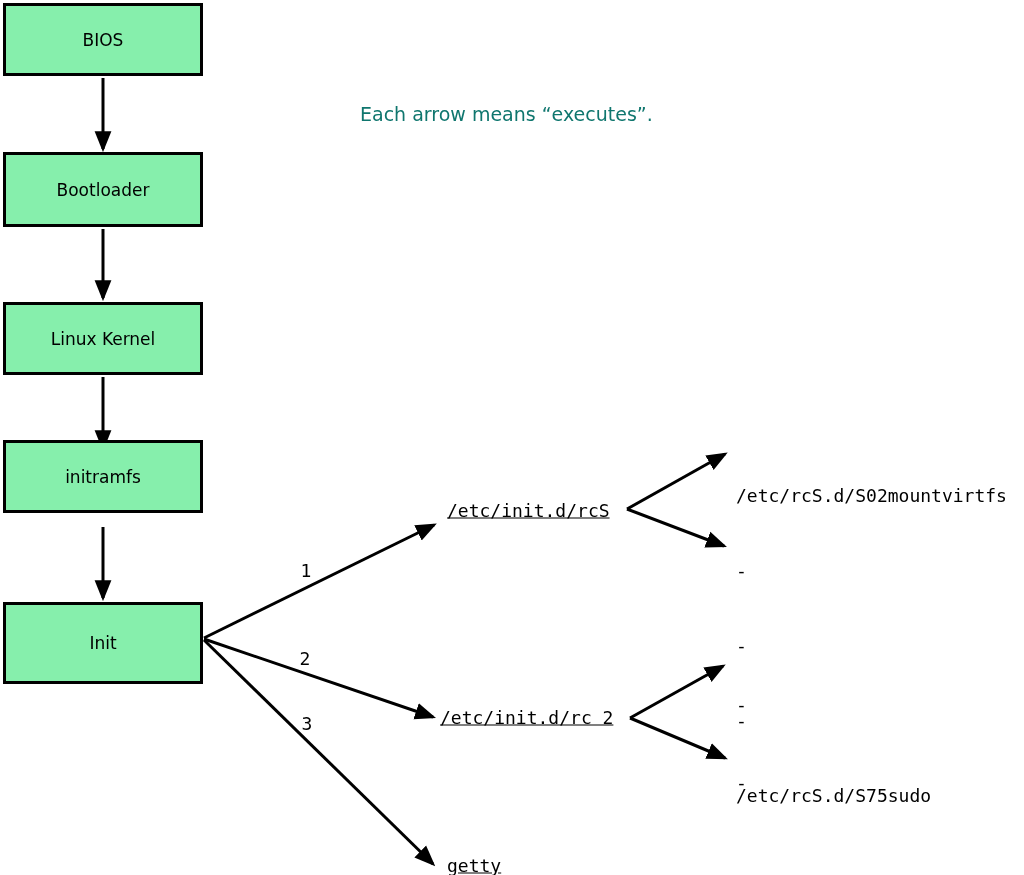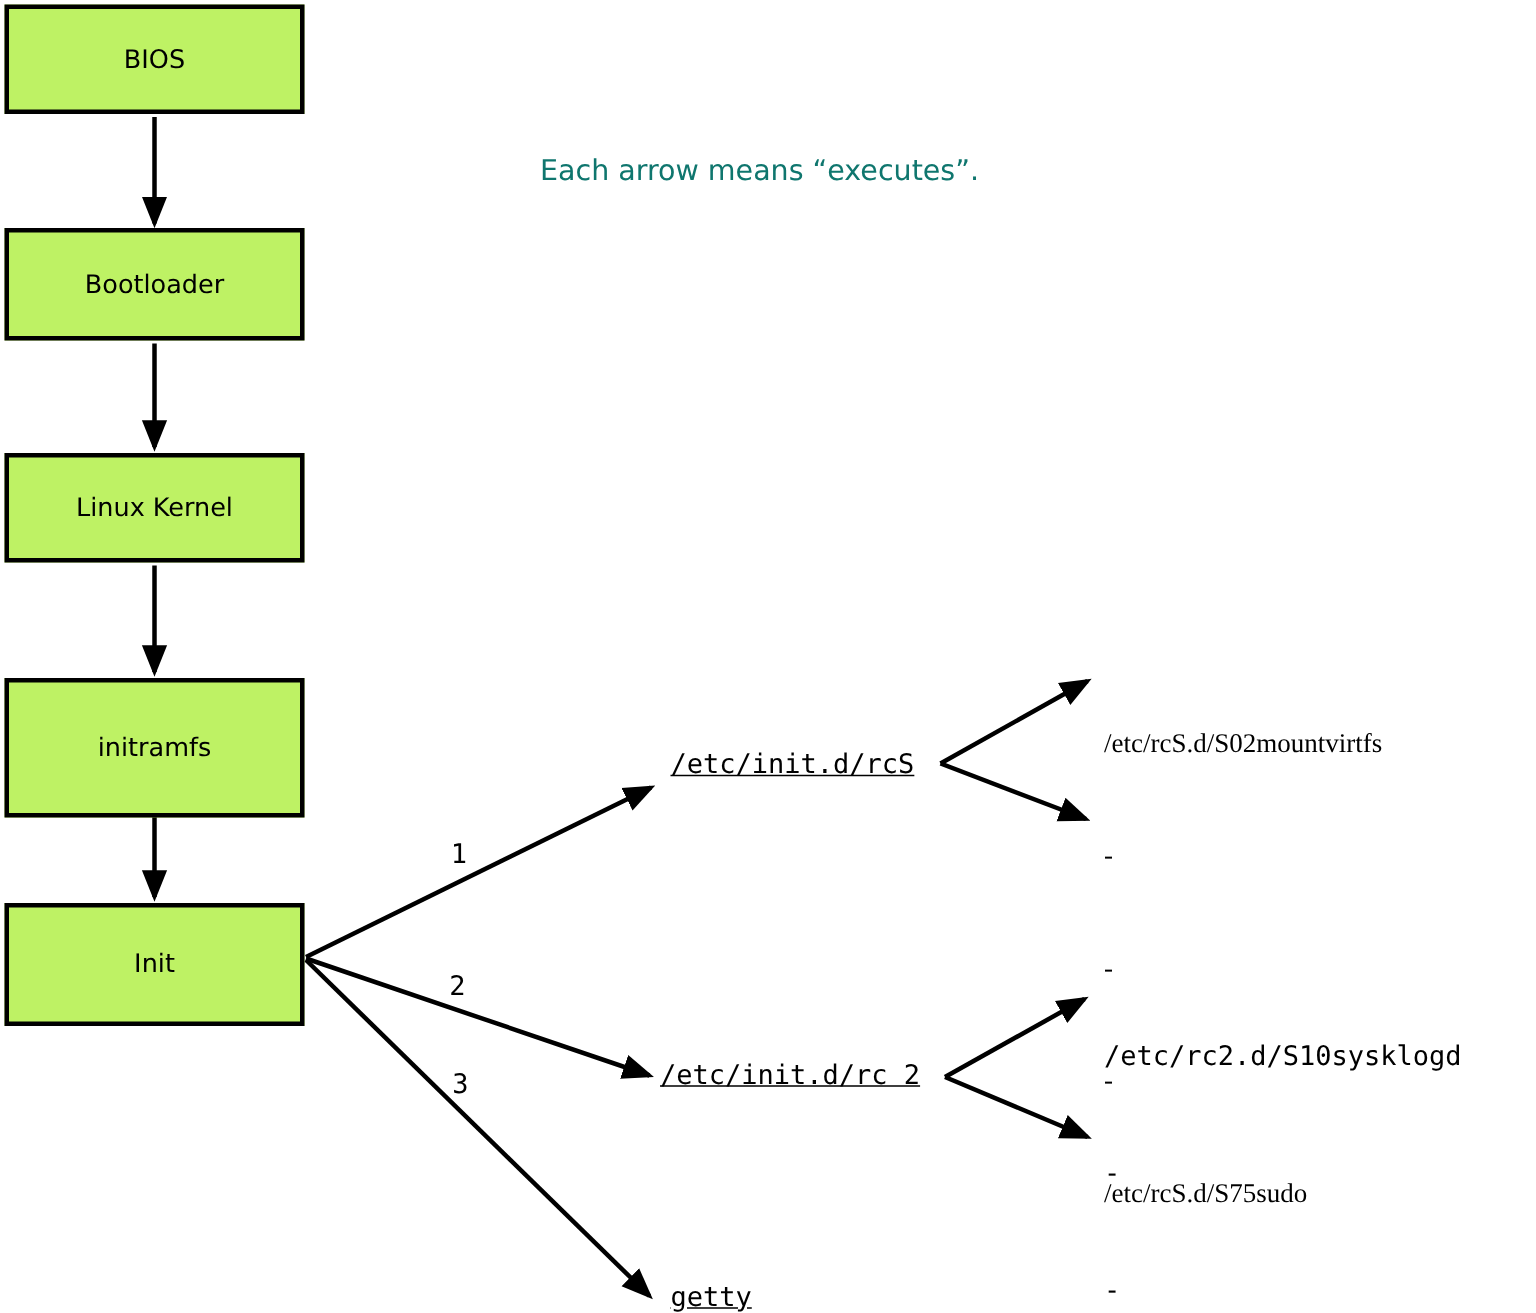--- a/index.html
+++ b/index.html
@@ -12,21 +12,21 @@
     background: #ffffff;
     overflow: hidden;
   }
   .arrow-layer { position: absolute; left: 0; top: 0; }
   .arrow-layer line { stroke: #000; stroke-width: 3; }
   .node-box {
     position: absolute;
     left: 3px;
     width: 200px;
     border: 3px solid #000;
-    background: #bef264;
+    background: #86efac;
     display: flex;
     align-items: center;
     justify-content: center;
     font-size: 17px;
     color: #000;
   }
   .note {
     position: absolute;
     left: 360px;
     top: 103px;
@@ -36,21 +36,21 @@
   }
   .mono {
     font-family: "DejaVu Sans Mono", monospace;
     font-size: 18px;
     color: #000;
     white-space: pre;
   }
   .vcenter { position: absolute; transform: translateY(-50%); text-decoration: underline; }
   .center  { position: absolute; transform: translate(-50%, -50%); }
   .child-list { position: absolute; left: 736px; }
-  .child-list.rcs { top: 433px; line-height: 25px; font-family: Liberation Serif, serif; }
+  .child-list.rcs { top: 433px; line-height: 25px; }
   .child-list.rc2 { top: 640px; line-height: 26px; }
 </style>
 </head>
 <body>
 
 <div class="canvas">
 
   <svg class="arrow-layer" width="1024" height="875" viewBox="0 0 1024 875">
     <defs>
       <marker id="ah" viewBox="0 0 10 10" refX="8.5" refY="5" markerWidth="7" markerHeight="7" orient="auto">
@@ -78,21 +78,21 @@
 
   <div class="node-box" style="top:3px;   height:73px;">
       <span>BIOS</span>
     </div>
   <div class="node-box" style="top:302px; height:73px;">
       <span>Linux Kernel</span>
     </div>
   <div class="node-box" style="top:152px; height:75px;">
       <span>Bootloader</span>
     </div>
-  <div class="node-box" style="top:452px; height:93px;">
+  <div class="node-box" style="top:440px; height:73px;">
       <span>initramfs</span>
     </div>
   <div class="node-box" style="top:602px; height:82px;">
       <span>Init</span>
     </div>
 
   <div class="mono center" style="left:306px; top:570px;">1</div>
   <div class="mono center" style="left:305px; top:658px;">2</div>
   <div class="mono center" style="left:307px; top:723px;">3</div>
 
@@ -102,20 +102,19 @@
 
   <div class="child-list rcs mono">
     <div>/etc/rcS.d/S02mountvirtfs</div>
     <div>-</div>
     <div>-</div>
     <div>-</div>
     <div>/etc/rcS.d/S75sudo</div>
   </div>
 
   <div class="child-list rc2 mono">
-    <div>/etc/rc2.d/S10sysklogd</div>
     <div>-</div>
     <div>-</div>
     
     
   </div>
 
 </div>
 
 </body></html>

